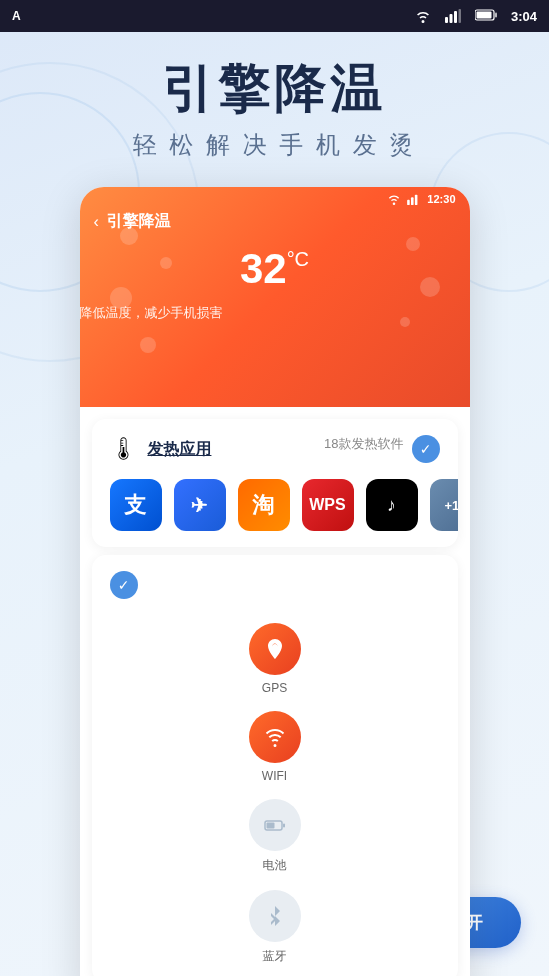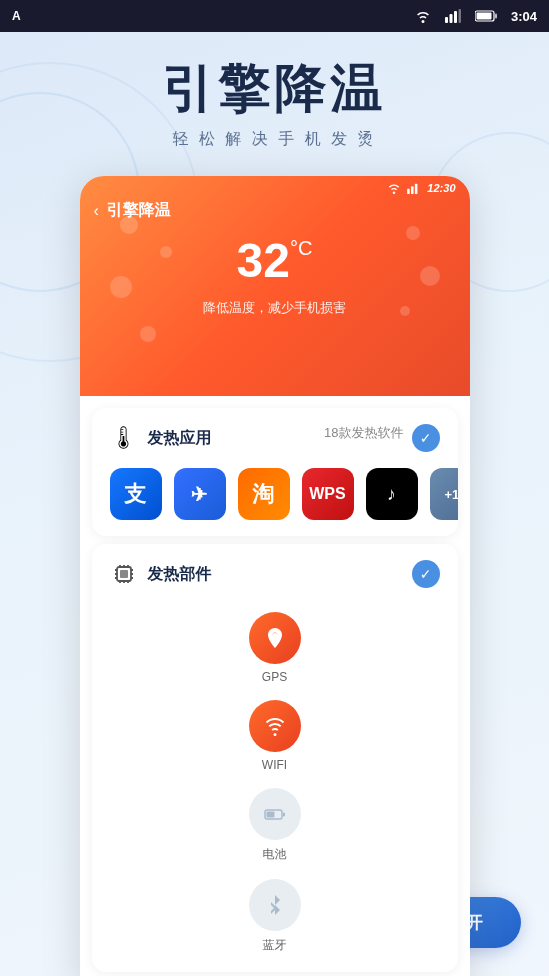--- a/index.html
+++ b/index.html
@@ -19,21 +19,21 @@
       background: #1a1a2e;
       display: flex;
       align-items: center;
       justify-content: space-between;
       padding: 0 12px;
       color: white;
       font-size: 13px;
       font-weight: 600;
     }
     .status-left { display: flex; align-items: center; gap: 4px; }
-    .status-right { display: flex; align-items: center; gap: 14px; }
+    .status-right { display: flex; align-items: flex-start; gap: 14px; }
 
     
     .main-content {
       width: 100%;
       height: calc(100% - 32px);
       position: relative;
       padding: 0;
       overflow: hidden;
     }
 
@@ -69,21 +69,21 @@
     }
     .hero-title {
       font-size: 52px;
       font-weight: 900;
       color: #1a2a4a;
       letter-spacing: 4px;
       line-height: 1.1;
       margin-bottom: 12px;
     }
     .hero-subtitle {
-      font-size: 16px;
+      font-size: 24px;
       color: #5a7090;
       letter-spacing: 3px;
     }
 
     
     .phone-mockup-wrapper {
       display: flex;
       justify-content: center;
       margin: 10px 0 0;
       position: relative;
@@ -104,21 +104,20 @@
       position: relative;
       height: 220px;
       overflow: hidden;
     }
     .phone-status {
       display: flex;
       justify-content: flex-end;
       align-items: center;
       padding: 6px 14px 0;
       gap: 6px;
-      font-style: italic;
     }
     .phone-nav {
       display: flex;
       align-items: center;
       padding: 6px 14px 0;
     }
     .phone-nav-back {
       color: white;
       font-size: 16px;
       margin-right: 8px;
@@ -126,36 +125,36 @@
     .phone-nav-title {
       color: white;
       font-size: 16px;
       font-weight: 600;
     }
     .phone-temp-display {
       text-align: center;
       padding: 16px 0 8px;
     }
     .phone-temp-number {
-      font-size: 48px;
+      font-size: 42px;
       font-weight: 700;
       color: white;
       display: inline-block;
       line-height: 1;
     }
     .phone-temp-unit {
       font-size: 20px;
       color: white;
       vertical-align: top;
       margin-top: 8px;
     }
     .phone-temp-desc {
       color: rgba(255,255,255,0.9);
       font-size: 13px;
-      text-align: center;
+      text-align: left;
       margin-top: 6px;
     }
     
     .bubble {
       position: absolute;
       border-radius: 50%;
       background: rgba(255,255,255,0.18);
     }
     .bubble-1 { width: 18px; height: 18px; top: 40px; left: 40px; }
     .bubble-2 { width: 12px; height: 12px; top: 70px; left: 80px; }
@@ -181,20 +180,21 @@
     }
     .card-header-left {
       display: flex;
       align-items: center;
       gap: 10px;
     }
     .card-title {
       font-size: 16px;
       font-weight: 700;
       color: #1a2a4a;
+      text-decoration: underline;
     }
     .card-badge {
       font-size: 13px;
       color: #888;
       display: flex; align-items: flex-start; gap: 8px;
     }
     .check-badge {
       width: 28px; height: 28px;
       background: #4a90e2;
       border-radius: 50%;
@@ -365,40 +365,20 @@
           <div class="app-icon app-icon-feishu" style="font-size:20px;">✈</div>
           <div class="app-icon app-icon-taobao">淘</div>
           <div class="app-icon app-icon-wps" style="font-size:16px;font-weight:900;">WPS</div>
           <div class="app-icon app-icon-douyin" style="font-size:18px;">♪</div>
           <div class="app-icon app-icon-more">+12</div>
         </div>
       </div>
 
       <div class="card" style="margin: 0 12px 12px; border-radius: 14px;">
         <div class="card-header">
-          <div class="card-header-left">
-
-            <svg width="28" height="28" viewBox="0 0 28 28" fill="none">
-              <rect x="7" y="7" width="14" height="14" rx="2" stroke="#555" stroke-width="1.8" fill="none"></rect>
-              <rect x="10" y="10" width="8" height="8" rx="1" fill="#888"></rect>
-              <line x1="10" y1="5" x2="10" y2="7" stroke="#555" stroke-width="1.8"></line>
-              <line x1="14" y1="5" x2="14" y2="7" stroke="#555" stroke-width="1.8"></line>
-              <line x1="18" y1="5" x2="18" y2="7" stroke="#555" stroke-width="1.8"></line>
-              <line x1="10" y1="21" x2="10" y2="23" stroke="#555" stroke-width="1.8"></line>
-              <line x1="14" y1="21" x2="14" y2="23" stroke="#555" stroke-width="1.8"></line>
-              <line x1="18" y1="21" x2="18" y2="23" stroke="#555" stroke-width="1.8"></line>
-              <line x1="5" y1="10" x2="7" y2="10" stroke="#555" stroke-width="1.8"></line>
-              <line x1="5" y1="14" x2="7" y2="14" stroke="#555" stroke-width="1.8"></line>
-              <line x1="5" y1="18" x2="7" y2="18" stroke="#555" stroke-width="1.8"></line>
-              <line x1="21" y1="10" x2="23" y2="10" stroke="#555" stroke-width="1.8"></line>
-              <line x1="21" y1="14" x2="23" y2="14" stroke="#555" stroke-width="1.8"></line>
-              <line x1="21" y1="18" x2="23" y2="18" stroke="#555" stroke-width="1.8"></line>
-            </svg>
-            <span class="card-title">发热部件</span>
-          </div>
           <div class="card-badge">
             <div class="check-badge">✓</div>
           </div>
         </div>
         <div class="component-icons-row">
 
           <div class="comp-item">
             <div class="comp-icon comp-icon-active">
               <svg width="24" height="24" viewBox="0 0 24 24" fill="white">
                 <circle cx="12" cy="10" r="3" fill="white"></circle>

